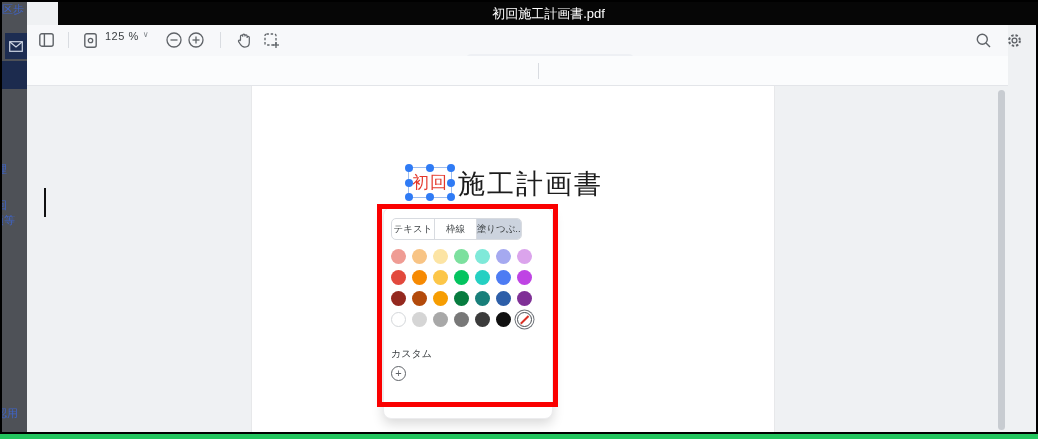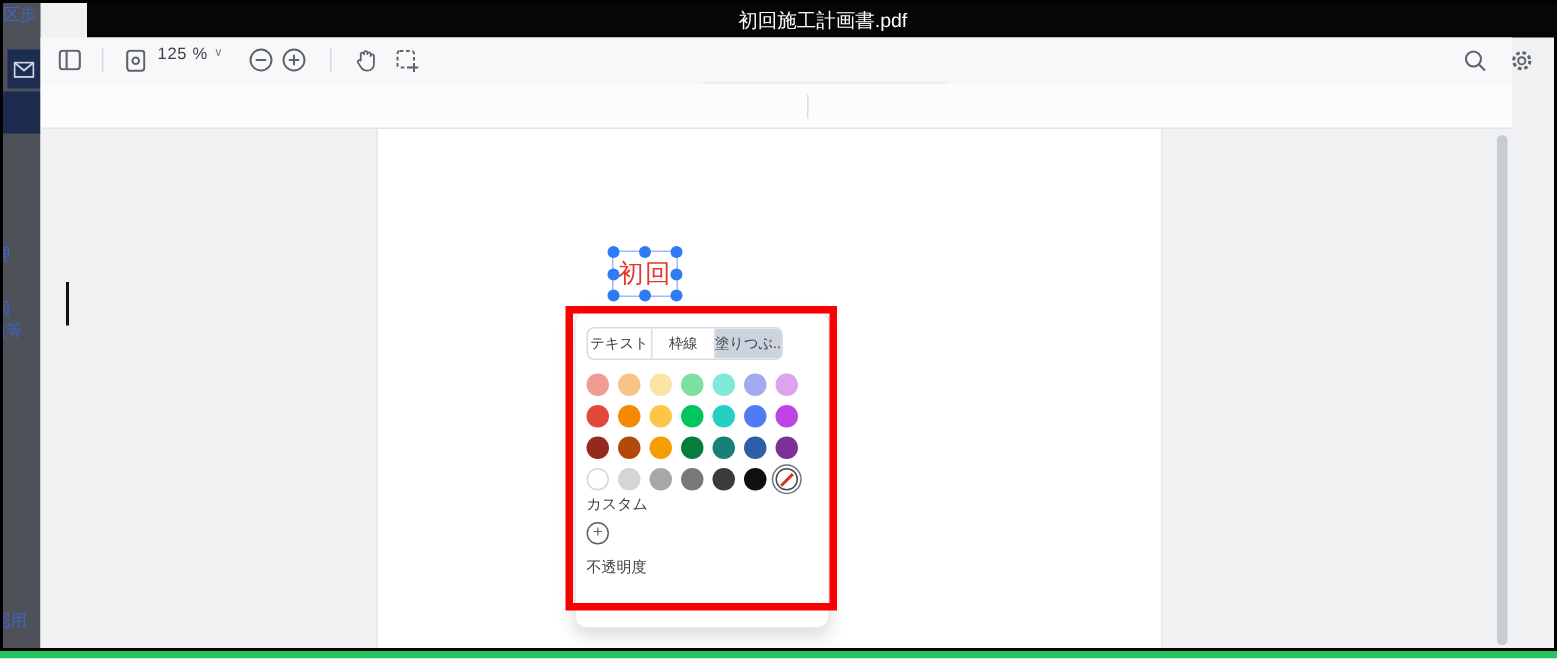--- a/index.html
+++ b/index.html
@@ -71,21 +71,21 @@
                       color:#3c4043; height:100%; border-right:1px solid #d8dbe0; padding:0 5px; white-space:nowrap; }
   #popup-tabs .ptab:last-child { border-right:none; }
   #popup-tabs .ptab.active { background:#ccd3de; }
   #swatch-grid { margin-top:9px; display:grid; grid-template-columns:repeat(7,15px); grid-auto-rows:15px; gap:6px 6px; width:141px; }
   .swatch { width:15px; height:15px; border-radius:50%; }
   .swatch.white { border:1px solid #d4d7da; background:#fff; }
   .swatch.none { position:relative; background:#fff; border:1px solid #494d52;
                  box-shadow:0 0 0 1.5px #fff, 0 0 0 2.5px #70747a; }
   .swatch.none .slash { position:absolute; left:1px; top:6px; width:11px; height:1.6px; background:#d93025; transform:rotate(-45deg); }
   .plabel { font-size:10px; color:#3c4043; }
-  #custom-label { margin-top:2px; }
+  #custom-label { margin-top:20px; }
   #plus-btn { margin-top:5px; width:15px; height:15px; border:1.3px solid #5f6368; border-radius:50%; color:#5f6368;
               display:flex; align-items:center; justify-content:center; font-size:11px; line-height:1; }
   #opacity-label { margin-top:8px; }
   #slider-row { margin-top:8px; display:flex; align-items:center; gap:6px; }
   #slider-track { position:relative; width:93px; height:3px; background:#2478f0; border-radius:2px; }
   #slider-knob { position:absolute; right:-2px; top:-3.5px; width:9px; height:9px; border-radius:50%; background:#1b6ef3; }
   #opacity-value { width:33px; height:18px; border:1px solid #d9dcE0; border-radius:4px; background:#fff;
                    display:flex; align-items:center; justify-content:center; font-size:9px; color:#3c4043; }
 
   #red-annotation { position:absolute; left:125px; top:118px; width:181px; height:203px; border:5px solid #fa0000; pointer-events:none; }
@@ -262,20 +262,21 @@
         <span class="seltext">初回</span>
         <span class="handle" style="left:-4px;  top:-4px"></span>
         <span class="handle" style="left:17px;  top:-4px"></span>
         <span class="handle" style="right:-4px; top:-4px"></span>
         <span class="handle" style="left:-4px;  top:11px"></span>
         <span class="handle" style="right:-4px; top:11px"></span>
         <span class="handle" style="left:-4px;  bottom:-4px"></span>
         <span class="handle" style="left:17px;  bottom:-4px"></span>
         <span class="handle" style="right:-4px; bottom:-4px"></span>
       </div>
+      <div id="doc-title-rest">施工計画書</div>
 
       <div id="popup">
         <div id="popup-tabs">
           <span class="ptab" style="width:43px">テキスト</span>
           <span class="ptab" style="width:42px">枠線</span>
           <span class="ptab active" style="width:46px">塗りつぶ...</span>
         </div>
         <div id="swatch-grid">
               <div class="swatch" style="background: rgb(239, 156, 148);"></div>
               <div class="swatch" style="background: rgb(248, 196, 133);"></div>
@@ -305,21 +306,20 @@
               <div class="swatch" style="background: rgb(59, 59, 59);"></div>
               <div class="swatch" style="background: rgb(16, 16, 16);"></div>
               <div class="swatch none">
                 <span class="slash"></span>
               </div>
             </div>
         <div class="plabel" id="custom-label">カスタム</div>
         <div id="plus-btn">
           <span>+</span>
         </div>
-        <div class="plabel" id="opacity-label">不透明度</div>
       </div>
 
       <div id="red-annotation"></div>
     </div>
 
     <div id="doc-cursor"></div>
     <div id="scrollbar"></div>
   </div>
 
  </div>

